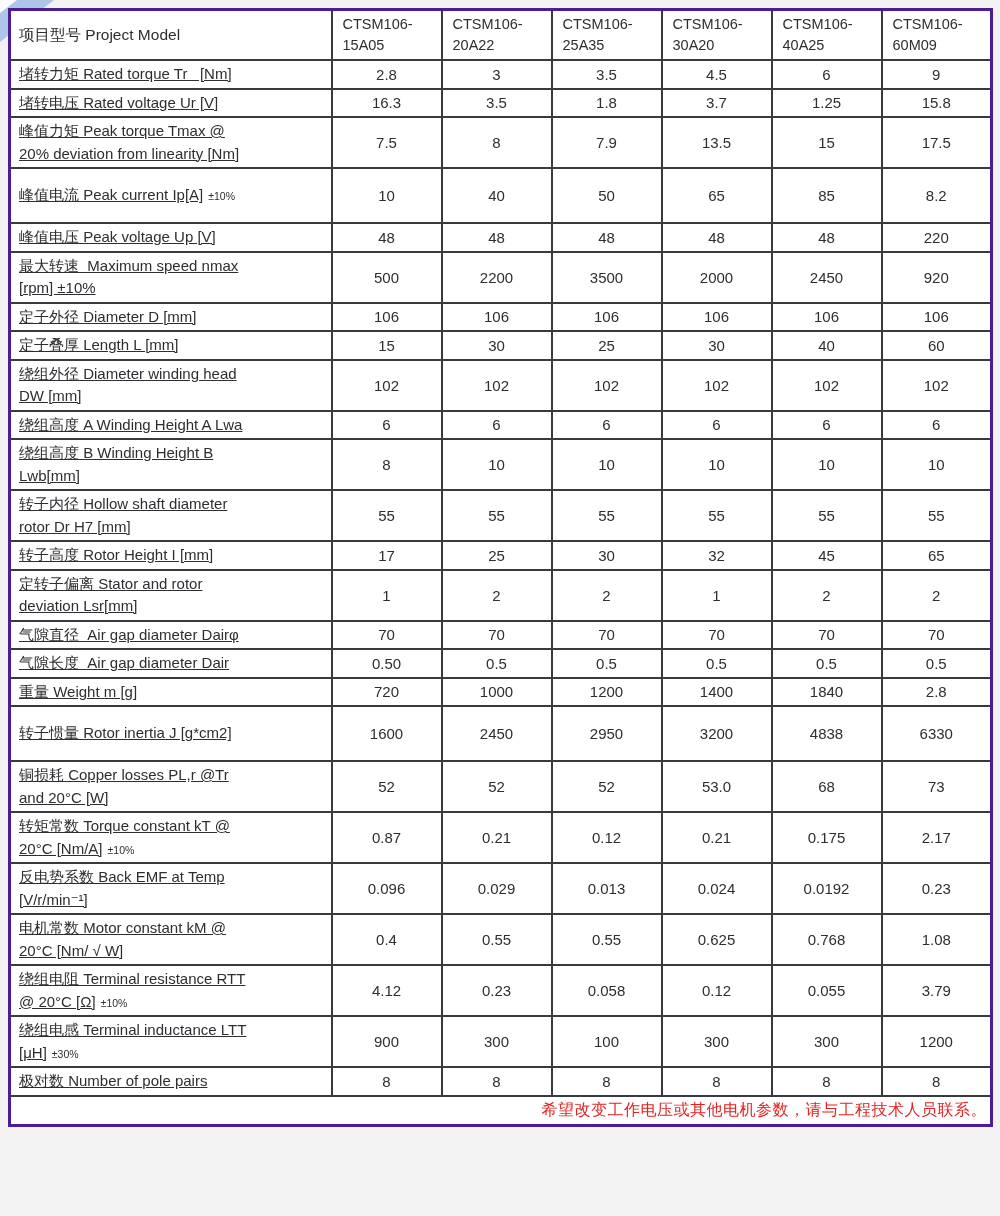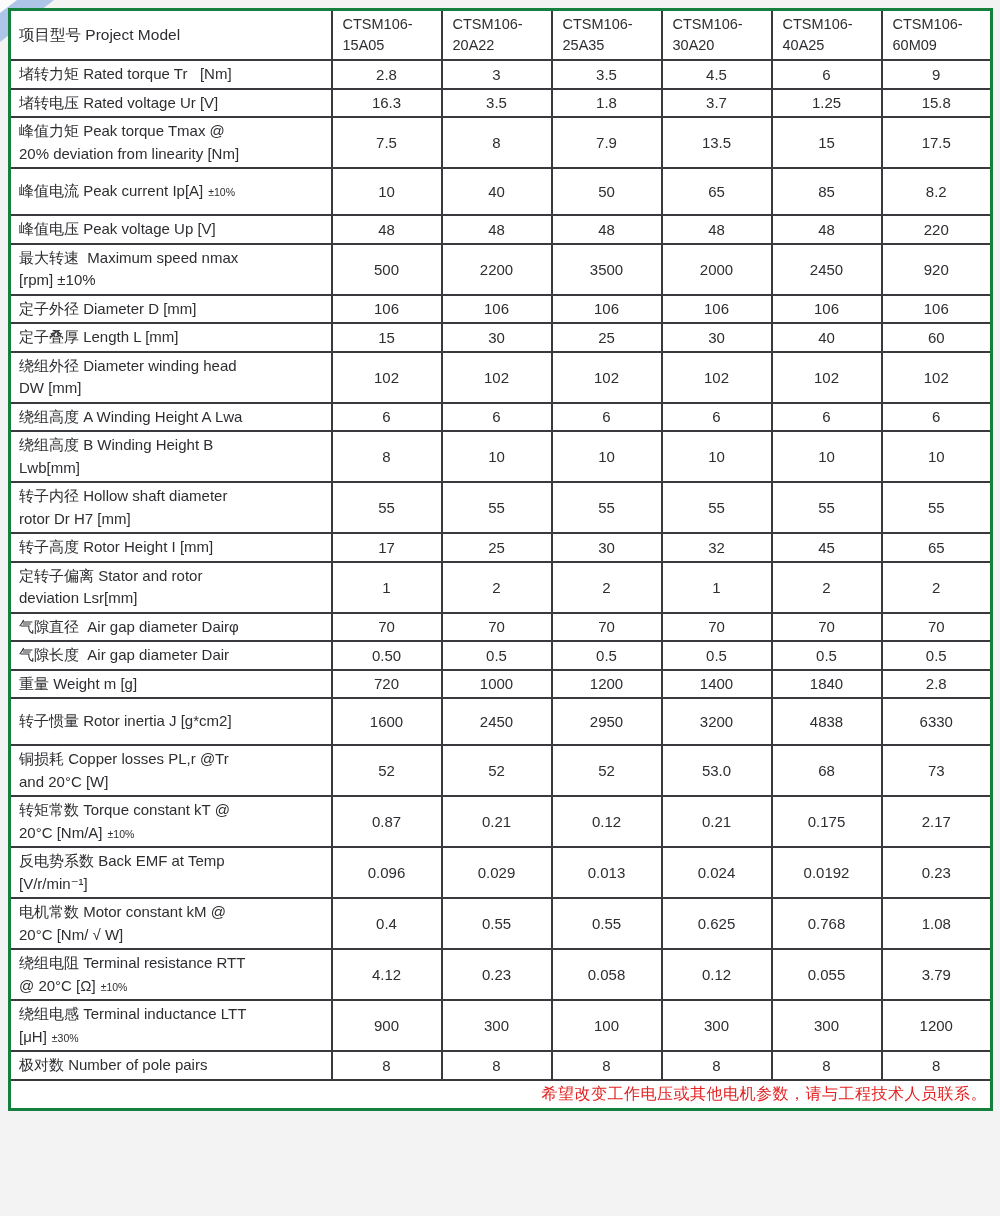--- a/index.html
+++ b/index.html
@@ -23,21 +23,21 @@
     background: #fbfbfc;
     clip-path: polygon(0 0, 100% 0, 0 100%);
     z-index: 0;
   }
   table.spec {
     position: absolute; top: 8px; left: 8px;
     width: 984px;
     border-collapse: collapse;
     table-layout: fixed;
     background: #c2410c;
-    border: 3px solid #15803d;
+    border: 3px solid #4c1d95;
     z-index: 1;
   }
   td, th {
     border: 2px solid #3a3a3e;
     color: #2e2e32;
     vertical-align: middle;
     background: #ffffff;
   }
   col.c-label { width: 322px; }
   col.c-data  { width: 110px; }
@@ -55,27 +55,27 @@
     line-height: 1.45;
     padding: 3px 10px;
   }
   td.label-cell {
     text-align: left;
     font-size: 15px;
     line-height: 1.5;
     padding: 2px 4px 2px 8px;
     height: 27px;
   }
-  td.label-cell .label-text { white-space: pre-wrap; }
+  td.label-cell .label-text { white-space: pre-wrap; text-decoration: underline; }
   td.value-cell {
     text-align: center;
     font-size: 15px;
     height: 27px;
   }
-  tr.tall td { height: 47px; }
+  tr.tall td { height: 55px; }
   .note { font-size: 10.5px; margin-left: 5px; white-space: nowrap; }
   td.footer-cell {
     text-align: right;
     font-size: 16px;
     height: 28px;
     padding: 3px;
     letter-spacing: 0.5px;
   }
 </style>
 </head>

